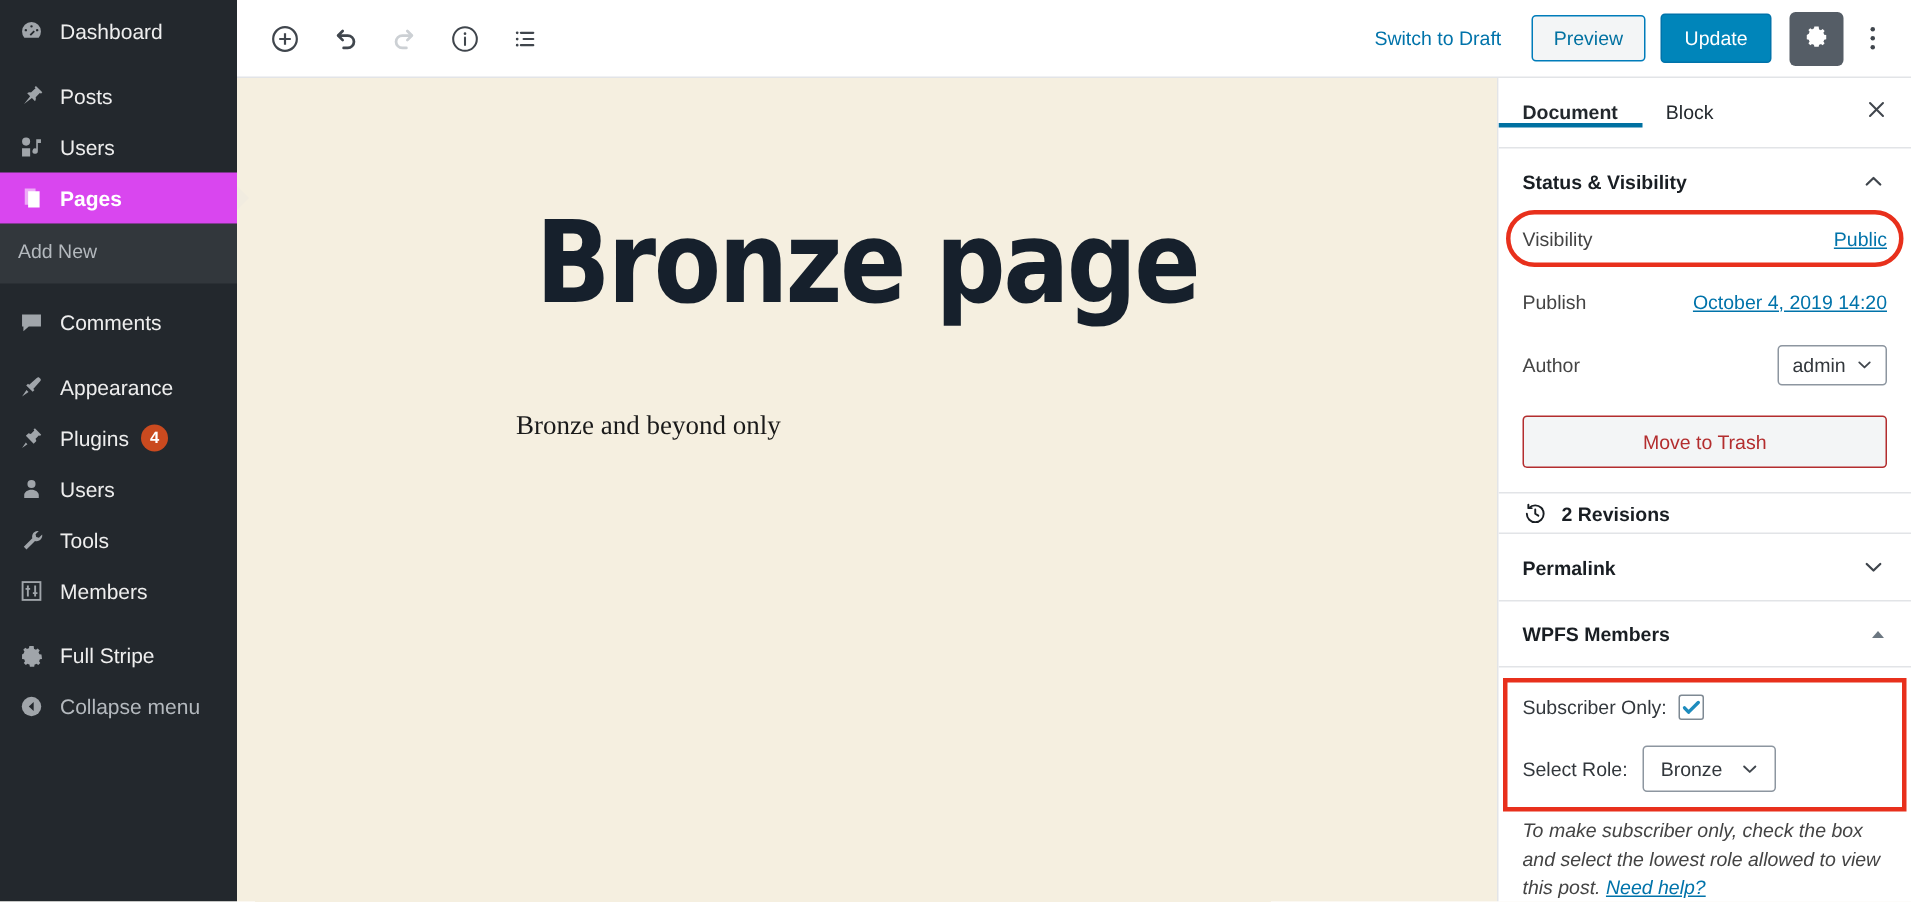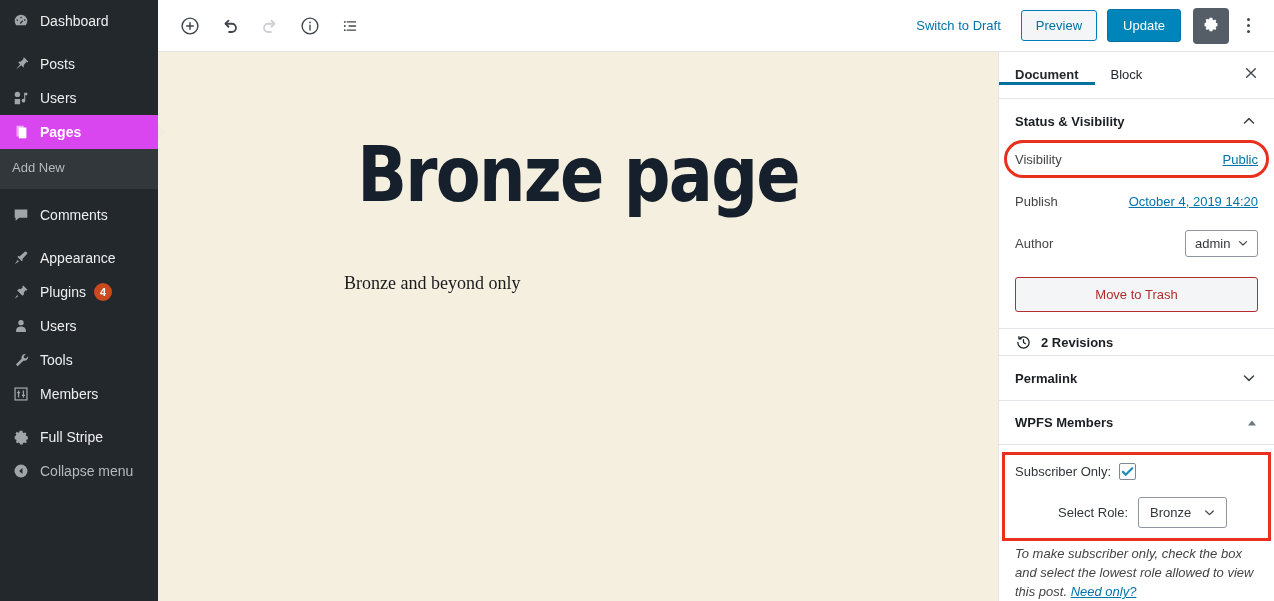--- a/index.html
+++ b/index.html
@@ -202,21 +202,21 @@
   }
   .cb-row { display: flex; align-items: center; gap: 8px; }
   .cb-row .cb-label { font-size: 13px; color: #32373c; }
   .checkbox {
     width: 17px; height: 17px; flex: 0 0 17px;
     background: #fff; border: 1px solid #7e8993; border-radius: 2px;
     display: flex; align-items: center; justify-content: center;
     cursor: pointer;
   }
   .checkbox svg { display: block; }
-  .role-row { display: flex; align-items: center; gap: 10px; margin-top: 17px; margin-left: 43px; }
+  .role-row { display: flex; align-items: center; gap: 10px; margin-top: 17px; }
   .role-row .rr-label { font-size: 13px; color: #32373c; }
   .help-text {
     font-family: "Liberation Sans", sans-serif;
     font-style: italic; font-size: 13px; line-height: 19px;
     color: #444444; margin-top: 6px;
   }
 </style>
 </head>
 <body>
 
@@ -534,21 +534,21 @@
                   <span class="chev" style="right:10px;">
                     <svg width="15" height="15" viewBox="0 0 20 20" fill="none" stroke="currentColor" stroke-width="1.7" stroke-linecap="round" stroke-linejoin="round">
                         <path d="M5 8l5 4.8L15 8"></path>
                       </svg>
                   </span>
                 </span>
               </div>
             </div>
 
             <p class="help-text">
-              <span>To make subscriber only, check the box and select the lowest role allowed to view this post. </span><a class="a-link" href="#">Need only?</a>
+              <span>To make subscriber only, check the box and select the lowest role allowed to view this post. </span><a class="a-link" href="#">Need help?</a>
             </p>
           </div>
         </div>
 
       </aside>
     </div>
   </div>
 </div>
 
 </body></html>

